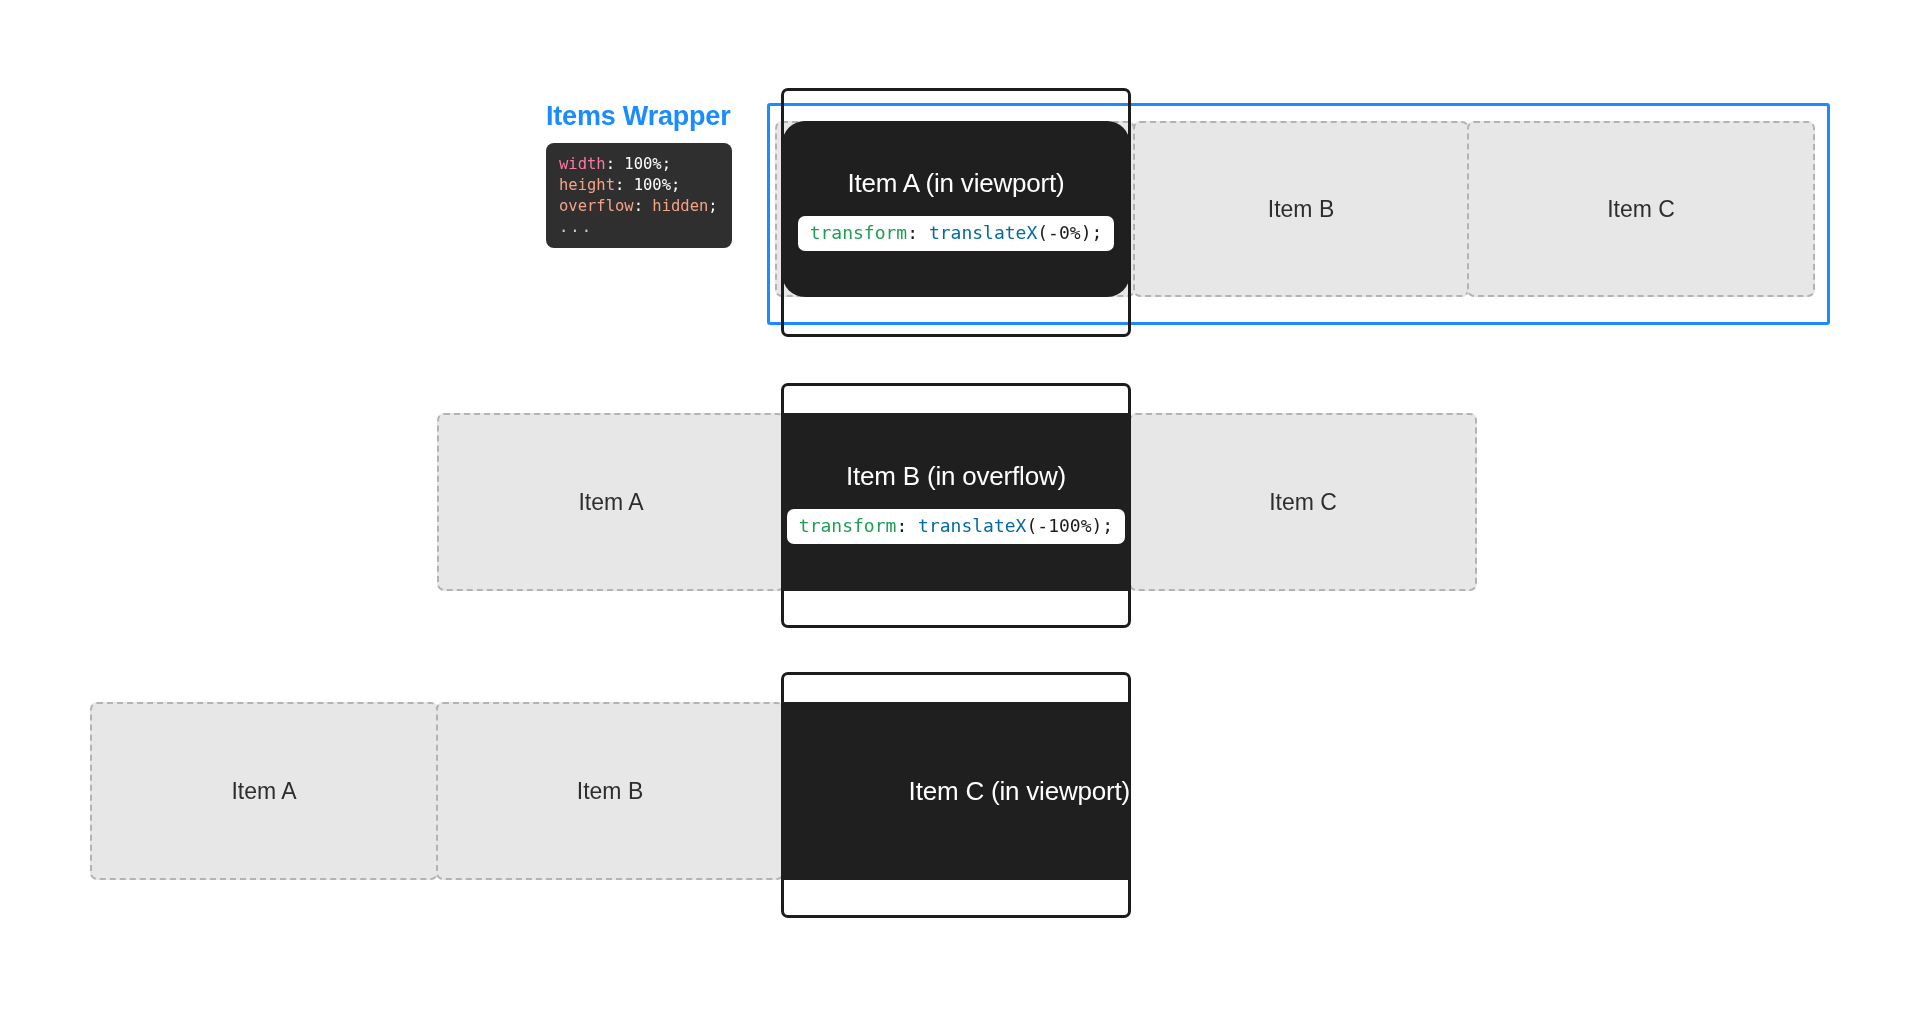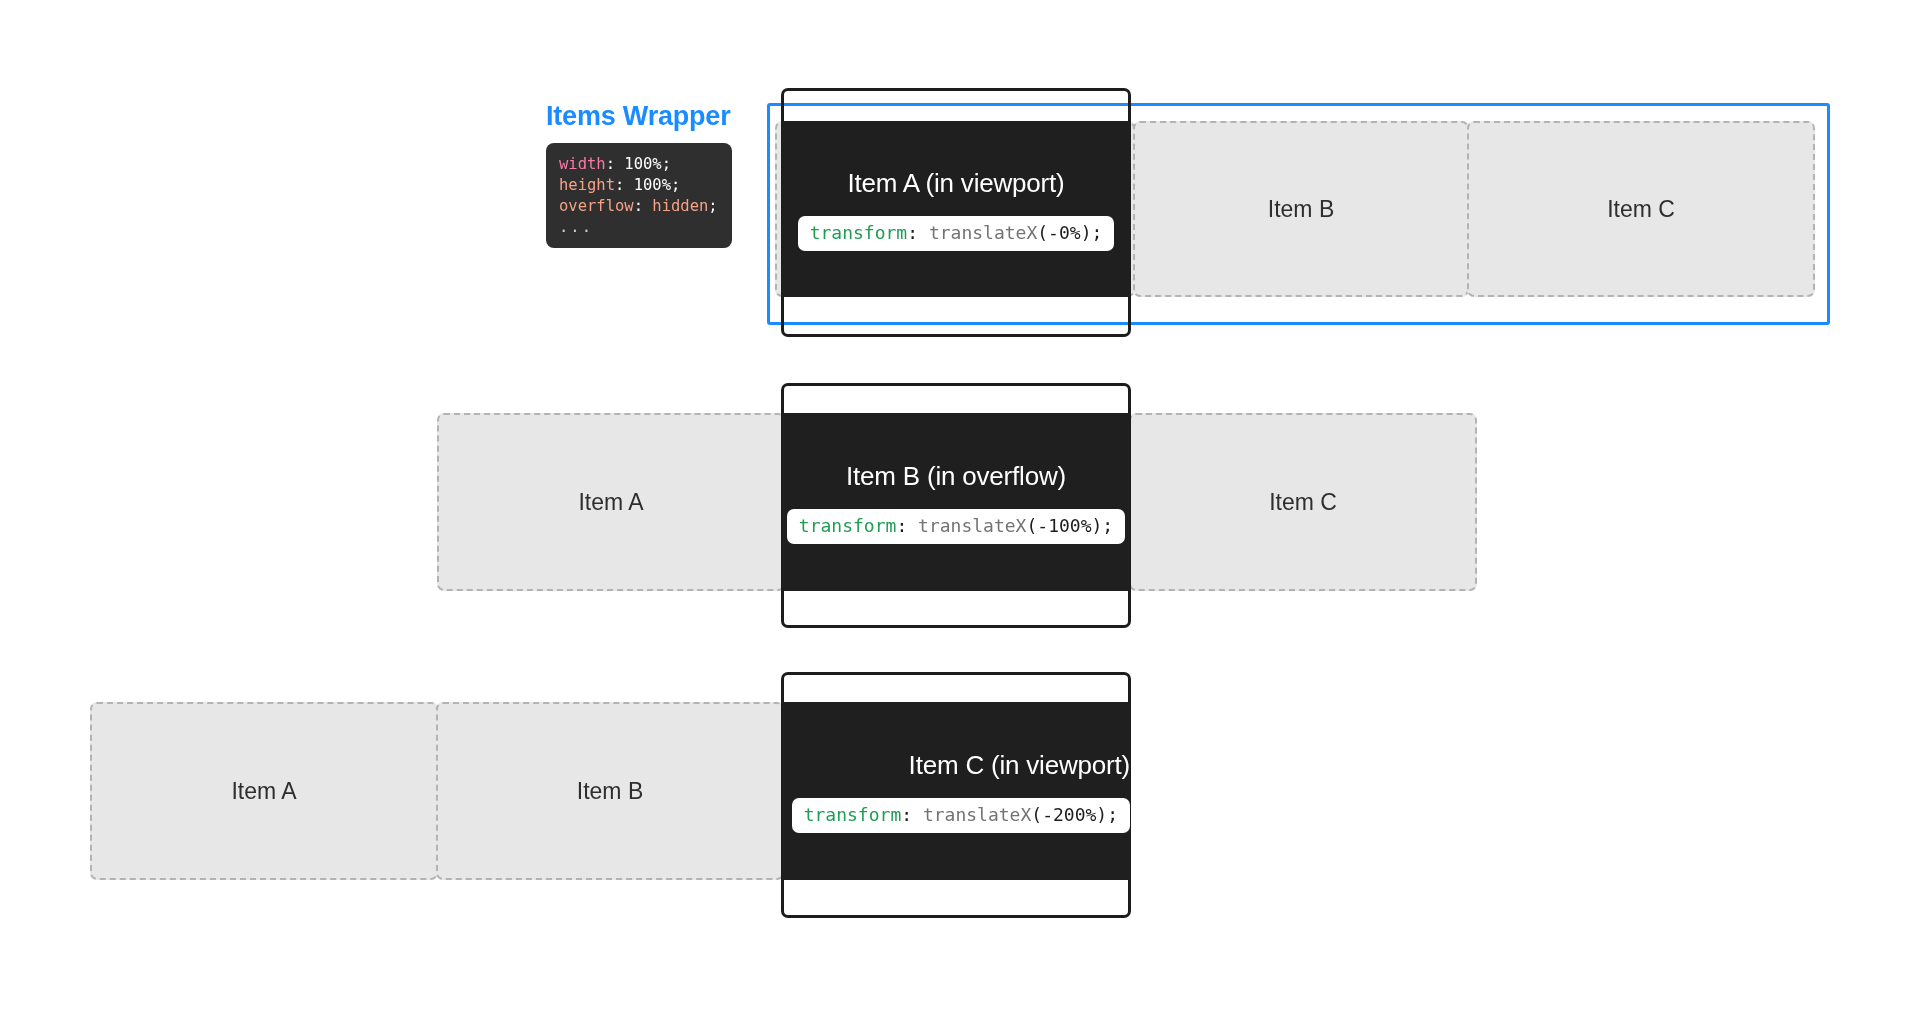--- a/index.html
+++ b/index.html
@@ -120,21 +120,21 @@
     background: #ffffff;
     border-radius: 7px;
     padding: 7px 12px 8px 12px;
     font-family: "DejaVu Sans Mono", monospace;
     font-size: 18px;
     line-height: 20px;
     white-space: nowrap;
     color: #1c1c1c;
   }
   .code-pill .kw   { color: #1f9d55; }
-  .code-pill .fn   { color: #737373; }
+  .code-pill .fn   { color: #0369a1; }
   .code-pill .pl   { color: #1c1c1c; }
 </style>
 </head>
 <body>
 
 <div id="stage">
 
   <div class="wrapper-label">Items Wrapper</div>
 
   <div class="code-card"><span class="prop-a">width</span><span class="val">: 100%;</span>
@@ -151,21 +151,21 @@
       </div>
       <div class="ghost-item" style="width:348px;height:176px;">
         <span>Item C</span>
       </div>
     </div>
 
     <div class="wrapper-outline" style="left:767px; top:103px; width:1063px; height:222px;"></div>
 
     <div class="viewport-frame" style="left:781px; top:88px; width:350px; height:249px;"></div>
 
-    <div class="active-item" style="left:782px; top:121px; width:348px; height:176px;">
+    <div class="active-item" style="left:782px; top:121px; width:348px; height:176px;border-radius:23px;">
       <div class="title">Item A (in viewport)</div>
       <div class="code-pill"><span class="kw">transform</span><span class="pl">: </span><span class="fn">translateX</span><span class="pl">(-0%);</span></div>
     </div>
   </div>
 
   <div class="row row-2">
 
     <div class="items-strip" style="left:437px; top:117px; height:178px;">
       <div class="ghost-item" style="width:348px;height:178px;">
         <span>Item A</span>
@@ -193,17 +193,16 @@
       <div class="ghost-item" style="width:348px;height:178px;">
         <span>Item B</span>
       </div>
       <div class="ghost-item" style="width:348px;height:178px;"></div>
     </div>
 
     <div class="viewport-frame" style="left:781px; top:87px; width:350px; height:246px;"></div>
 
     <div class="active-item" style="left:782px; top:117px; width:348px; height:178px;align-items:flex-end;">
       <div class="title">Item C (in viewport)</div>
-      <div class="code-pill"><span class="kw">transform</span><span class="pl">: </span><span class="fn">translateX</span><span class="pl">(-200%);</span></div>
     </div>
   </div>
 
 </div>
 
 </body></html>

